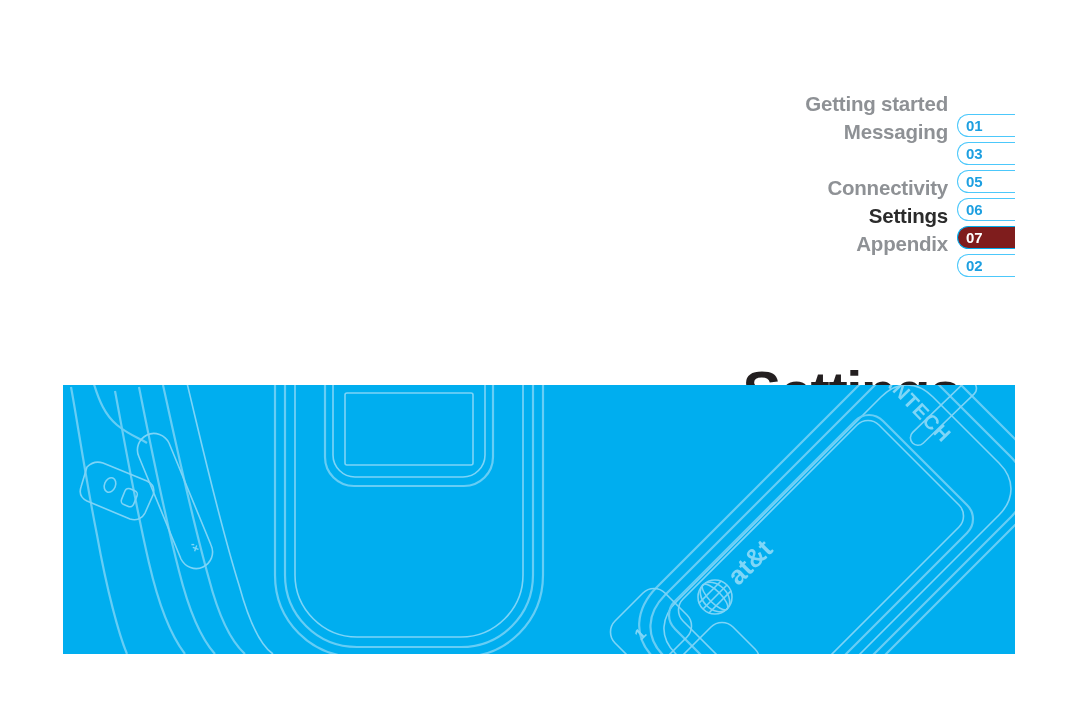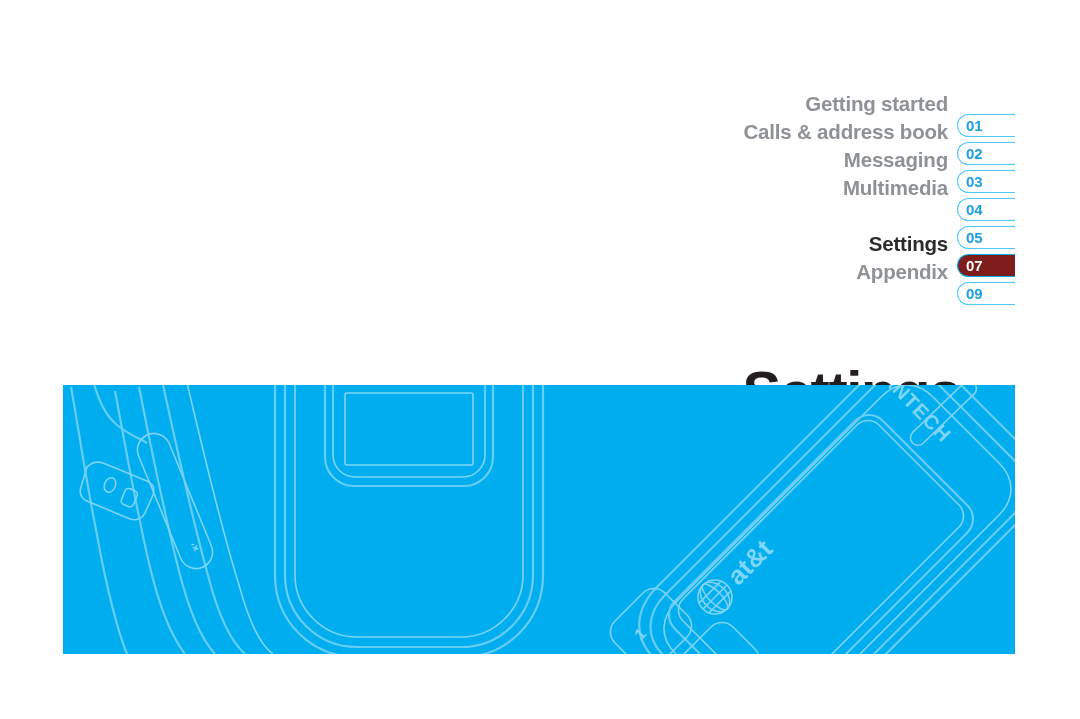--- a/index.html
+++ b/index.html
@@ -152,63 +152,56 @@
 <nav class="chapter-index">
 
   <div class="chapter-row">
     <span class="chapter-label">Getting started</span>
     <span class="chapter-badge">
       <span class="num">01</span>
     <span style="position: absolute; left: 100%; top: -1.6px; height: 1.6px; background: rgb(76, 200, 251); width: 0px;"></span>
       </span>
   </div>
 
-  <div class="chapter-row">
-    <span class="chapter-label">Calls &amp; address book</span>
-    <span class="chapter-badge">
-      <span class="num">02</span>
-    <span style="position: absolute; left: 100%; top: -1.6px; height: 1.6px; background: rgb(76, 200, 251); width: 0px;"></span>
-      </span>
-  </div>
 
   <div class="chapter-row">
     <span class="chapter-label">Messaging</span>
     <span class="chapter-badge">
       <span class="num">03</span>
     <span style="position: absolute; left: 100%; top: -1.6px; height: 1.6px; background: rgb(76, 200, 251); width: 0px;"></span>
       </span>
   </div>
 
-  <div class="chapter-row">
-    <span class="chapter-label">Multimedia</span>
-    <span class="chapter-badge">
-      <span class="num">04</span>
-    <span style="position: absolute; left: 100%; top: -1.6px; height: 1.6px; background: rgb(76, 200, 251); width: 0px;"></span>
-      </span>
-  </div>
 
   <div class="chapter-row">
     <span class="chapter-badge">
       <span class="num">05</span>
     <span style="position: absolute; left: 100%; top: -1.6px; height: 1.6px; background: rgb(76, 200, 251); width: 0px;"></span>
       </span>
   </div>
 
+  <div class="chapter-row">
+    <span class="chapter-label">Connectivity</span>
+    <span class="chapter-badge">
+      <span class="num">06</span>
+    <span style="position: absolute; left: 100%; top: -1.6px; height: 1.6px; background: rgb(76, 200, 251); width: 0px;"></span>
+      </span>
+  </div>
 
   <div class="chapter-row active">
     <span class="chapter-label">Settings</span>
     <span class="chapter-badge">
       <span class="num">07</span>
     </span>
   </div>
 
   <div class="chapter-row">
     <span class="chapter-label">Appendix</span>
     <span class="chapter-badge">
-      <span class="num">09</span>
+      <span class="num">02</span>
     <span style="position: absolute; left: 100%; top: -1.6px; height: 1.6px; background: rgb(76, 200, 251); width: 0px;"></span>
       </span>
   </div>
 
 </nav>
 
 <h1 class="page-title">Settings</h1>
 
 <div class="hero-banner">
   <svg width="952" height="269" viewBox="0 0 952 269">

